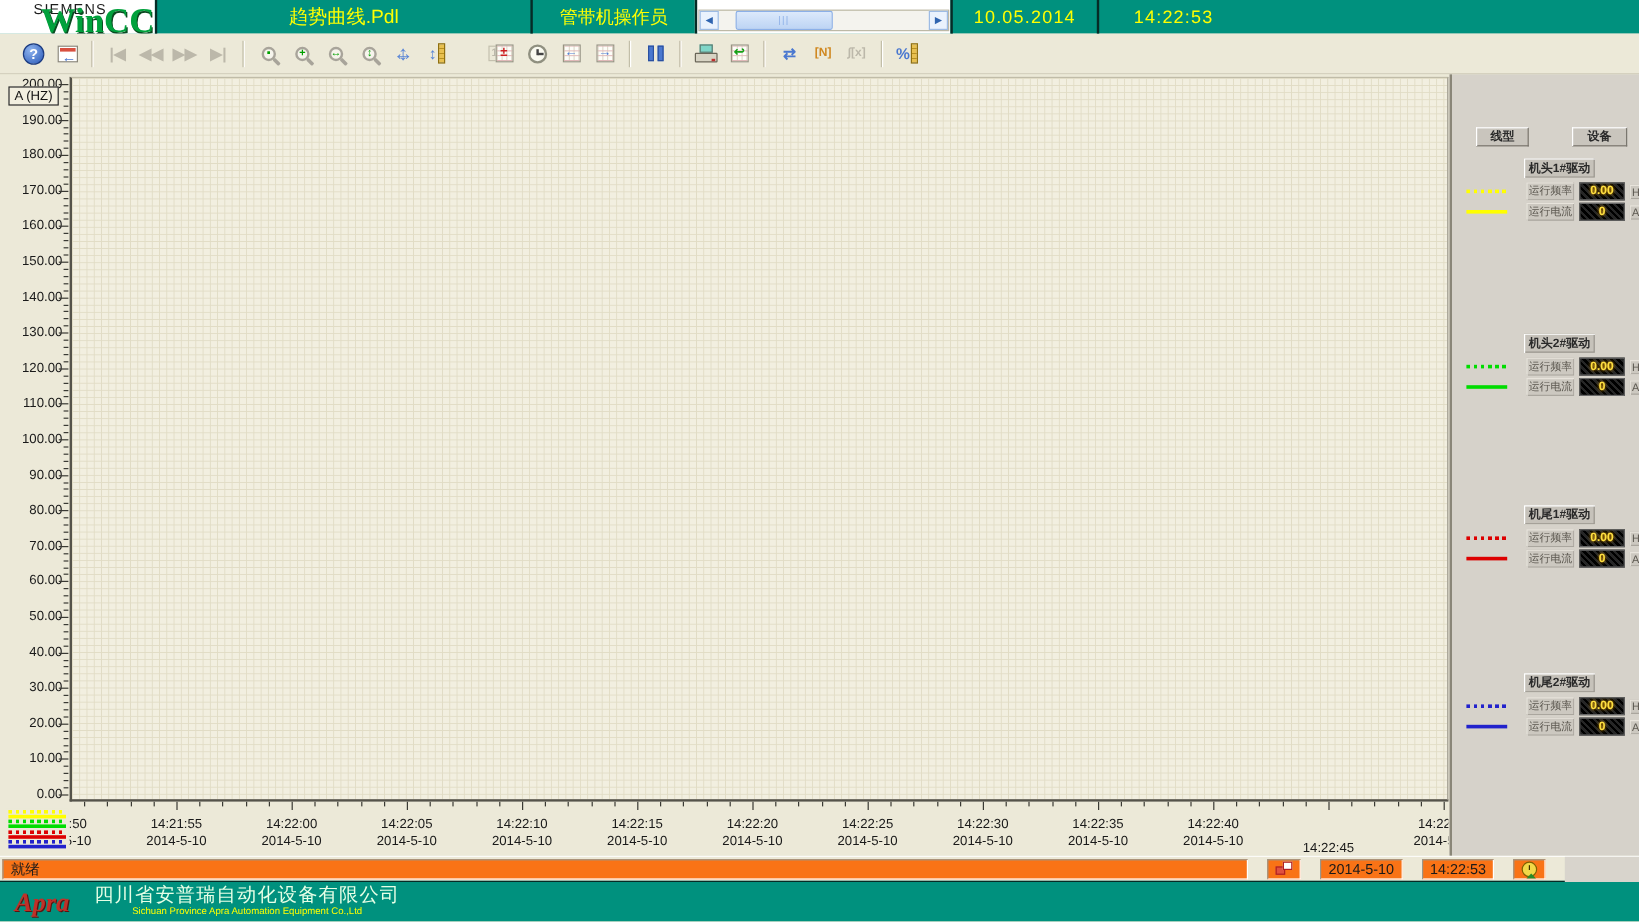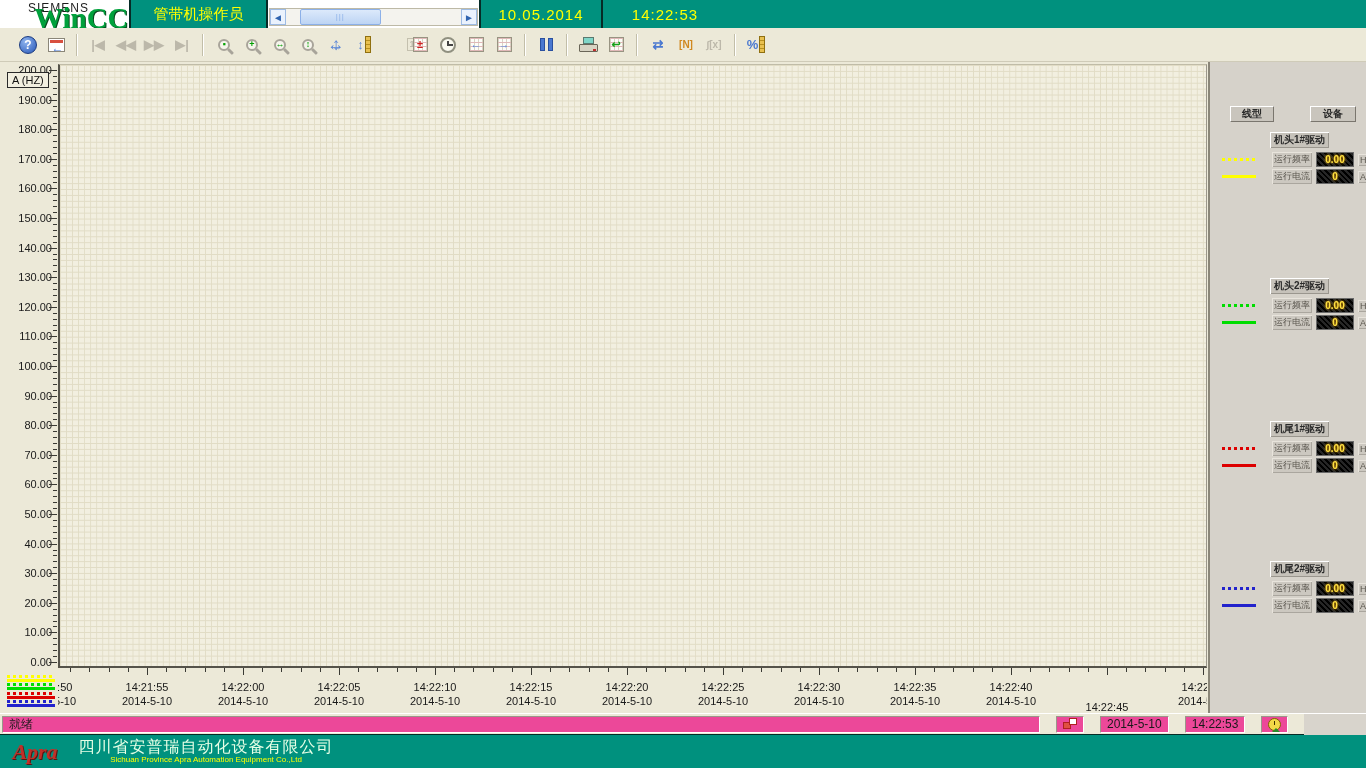--- a/index.html
+++ b/index.html
@@ -75,21 +75,21 @@
   .lg { position:absolute; left:0; width:158px; }
   .lg-title { position:absolute; top:0; left:60px; background:#C6C2BA; color:#2a2a2a; font-weight:bold; font-size:10px; padding:1px 4px; box-shadow:1px 1px 0 #fff inset, -1px -1px 0 #9a968e inset; }
   .lg-row { position:absolute; left:12px; display:flex; align-items:center; height:15px; }
   .sw { width:34px; height:3px; margin-right:16px; }
   .lg-label { background:#CCC8C0; color:#5a564e; padding:1px 2px; margin-right:4px; width:40px; text-align:center; box-shadow:1px 1px 0 #E8E4DC inset, -1px -1px 0 #aaa69e inset; }
   .lg-val { width:38px; height:15px; background:#000 repeating-linear-gradient(45deg,#262626 0 2px,#000 2px 4px); border:1px solid #6a6a6a; color:#FFE040; text-shadow:0 0 3px #FFB000; font-weight:bold; font-size:10px; text-align:center; line-height:14px; margin-right:4px; }
   .lg-unit { background:#CCC8C0; color:#5a564e; padding:1px 2px; box-shadow:1px 1px 0 #E8E4DC inset, -1px -1px 0 #aaa69e inset; }
 
   
   .statusbar { height:21px; background:#ECE9D8; border-top:1px solid #FFFFFF; display:flex; align-items:center; padding:1px 2px; font-size:12px; color:#1a1a1a; }
-  .st-cell { height:17px; border:1px solid; border-color:#9a968a #FFFFFF #FFFFFF #9a968a; display:flex; align-items:center; padding:0 6px; margin-right:16px; background:#ec4899; }
+  .st-cell { height:17px; border:1px solid; border-color:#9a968a #FFFFFF #FFFFFF #9a968a; display:flex; align-items:center; padding:0 6px; margin-right:16px; background:#f97316; }
   .st-msg { width:1038px; }
   .st-spacer { flex:1; background:#D8D4CC; height:21px; margin:-1px -2px -1px 0; }
   .ic-net { position:relative; width:14px; height:12px; }
   .ic-net i { position:absolute; width:8px; height:7px; border:1px solid #B02020; background:#fff; }
   .ic-net i:first-child { left:0; top:4px; background:#E05040; }
   .ic-net i:last-child { right:0; top:0; }
   .ic-clockhome { width:13px; height:13px; border-radius:50%; background:#F2D848; border:1px solid #806000; position:relative; }
   .ic-clockhome::before { content:""; position:absolute; left:5px; top:2px; width:1px; height:4px; background:#403000; }
   .ic-clockhome::after { content:""; position:absolute; left:3px; bottom:-2px; border-left:4px solid transparent; border-right:4px solid transparent; border-bottom:4px solid #2a8a2a; }
 
@@ -107,20 +107,21 @@
 </head>
 <body>
 
 <div class="screen">
 
   <div class="hdr">
     <div class="hdr-cell logo-box">
       <span class="siemens">SIEMENS</span>
       <span class="wincc">WinCC</span>
     </div>
+    <div class="hdr-cell hdr-screen">趋势曲线.Pdl</div>
     <div class="hdr-cell hdr-operator">管带机操作员</div>
     <div class="hdr-scroll">
       <div class="scrollbar">
         <span class="sb-btn">◄</span>
         <span class="sb-track">
             <span class="sb-thumb"></span>
           </span>
         <span class="sb-btn">►</span>
       </div>
     </div>

